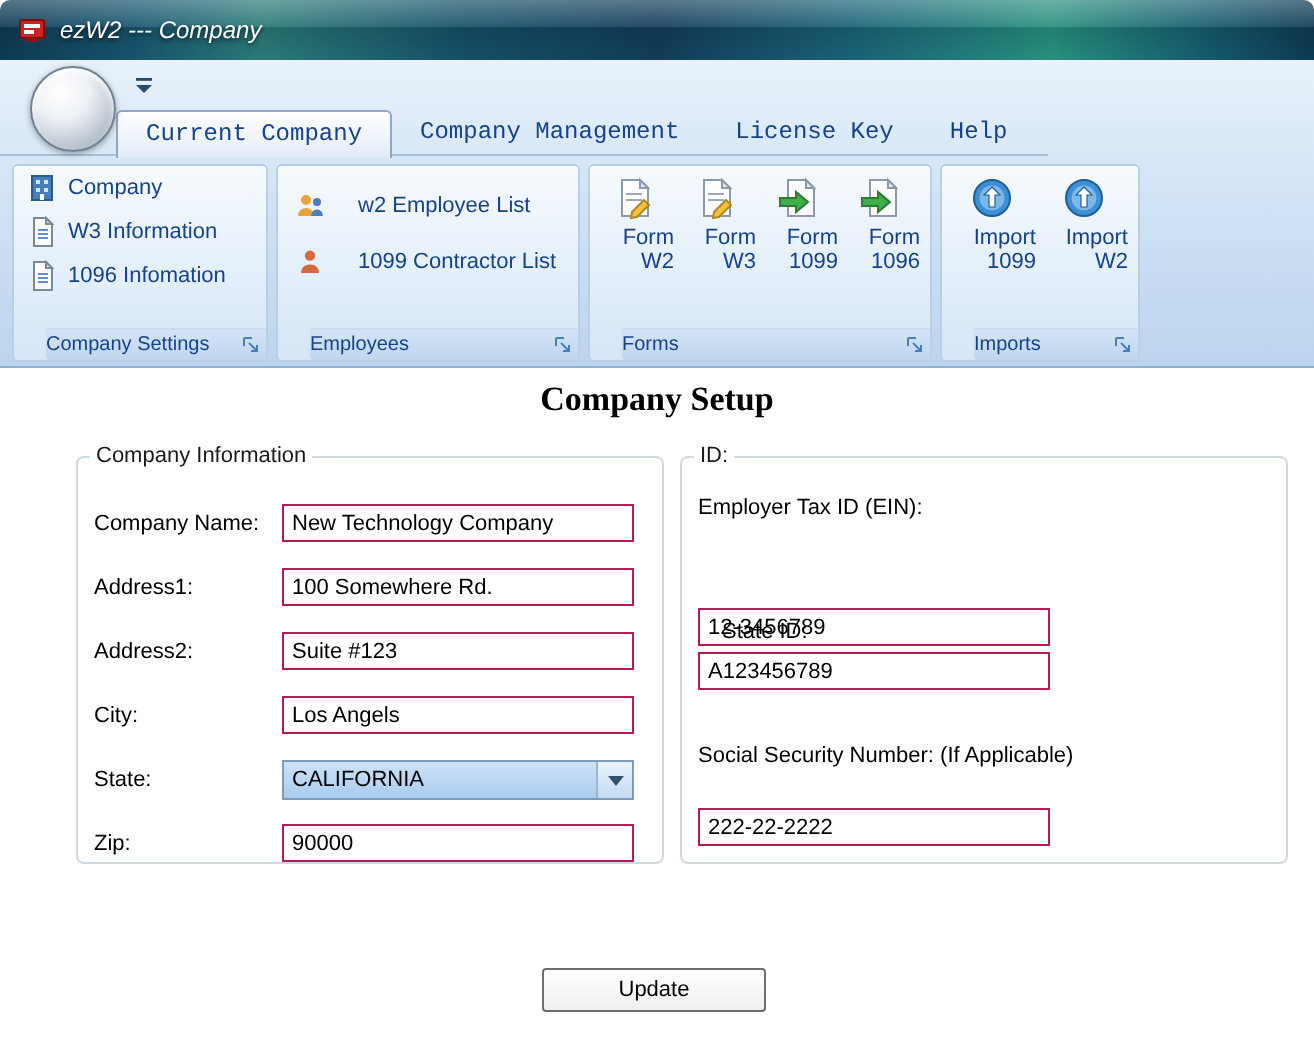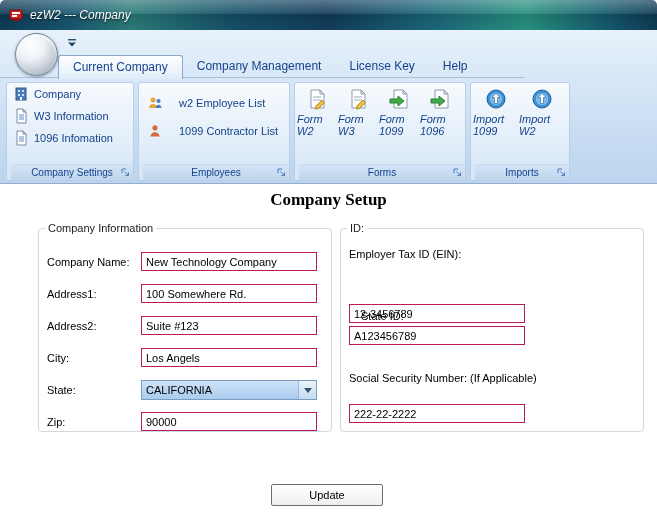--- a/index.html
+++ b/index.html
@@ -21,40 +21,40 @@
     border-bottom:1px solid #93afd0;}
   .orb{position:absolute;left:15px;top:33px;width:41px;height:41px;border-radius:50%;
     background:radial-gradient(circle at 35% 28%,#ffffff 0%,#eef2f6 35%,#c3ccd6 65%,#8da0b0 100%);
     border:1px solid #6e8294;box-shadow:inset 0 2px 3px rgba(255,255,255,.9), 0 1px 3px rgba(0,0,0,.35);
     z-index:6;cursor:pointer;}
   .qat-dropdown{position:absolute;left:64px;top:36px;width:16px;height:14px;z-index:6;
     display:flex;align-items:center;justify-content:center;cursor:pointer;border-radius:2px;}
 
   
   .tabs{position:absolute;left:0;top:55px;width:524px;height:23px;z-index:5;display:flex;
-    padding-left:58px;box-sizing:border-box;border-bottom:1px solid #a8c0dc;}
+    padding-left:58px;box-sizing:border-box;border-bottom:1px solid #a8c0dc;font-family:Liberation Mono, monospace;}
   .tab{padding:4px 14px 0 14px;height:19px;font-size:12px;color:#15428b;cursor:pointer;white-space:nowrap;}
   .tab.active{background:linear-gradient(180deg,#fdfeff 0%,#eef4fb 60%,#e0ebf7 100%);
     border:1px solid #8fa8c8;border-bottom:none;border-radius:3px 3px 0 0;margin-bottom:-1px;}
 
   
   .groups{position:absolute;left:6px;top:82px;display:flex;gap:4px;z-index:4;}
   .group{position:relative;height:99px;border:1px solid #b9cfe8;border-radius:3px;box-sizing:border-box;
     background:linear-gradient(180deg,#f6fafd 0%,#e4effa 55%,#d5e6f6 100%);}
   .g1{width:128px;} .g2{width:152px;} .g3{width:172px;} .g4{width:100px;}
-  .group-footer{position:absolute;left:4px;right:0;bottom:0;height:15px;line-height:15px;
+  .group-footer{position:absolute;left:16px;right:0;bottom:0;height:15px;line-height:15px;
     background:linear-gradient(180deg,#d4e4f5 0%,#bed6ee 100%);border-top:1px solid #c9dbf0;
-    border-radius:0 0 2px 2px;color:#15428b;font-size:10px;text-align:center;}
+    border-radius:0 0 2px 2px;color:#15428b;font-size:10px;text-align:left;}
   .launcher{position:absolute;right:2px;bottom:2px;width:11px;height:11px;cursor:pointer;}
   .menu-item{display:flex;align-items:center;gap:5px;padding:3px 6px;color:#15428b;cursor:pointer;white-space:nowrap;}
   .menu-item .ic{width:16px;height:16px;flex:0 0 16px;}
   .g2 .menu-item{padding:6px 8px;gap:16px;}
   .g2{padding-top:6px;box-sizing:border-box;}
   .bigs{display:flex;gap:1px;padding:3px 2px;}
-  .big-btn{width:40px;text-align:left;color:#15428b;cursor:pointer;padding-top:2px;font-style:italic;}
+  .big-btn{width:40px;text-align:right;color:#15428b;cursor:pointer;padding-top:2px;}
   .g4 .big-btn{width:45px;}
   .big-btn .bic{display:block;width:22px;height:22px;margin:0 auto 3px auto;}
   .big-btn .l{display:block;line-height:12px;font-size:11px;}
 
   
   .content{position:absolute;left:0;top:184px;width:657px;height:344px;background:#fff;}
   .page-title{position:absolute;left:0;top:6px;width:657px;text-align:center;margin:0;
     font-family:"Liberation Serif",serif;font-size:17px;font-weight:bold;color:#000;}
 
   fieldset{position:absolute;border:1px solid #cfd9e2;border-radius:4px;margin:0;padding:0;box-sizing:border-box;}

